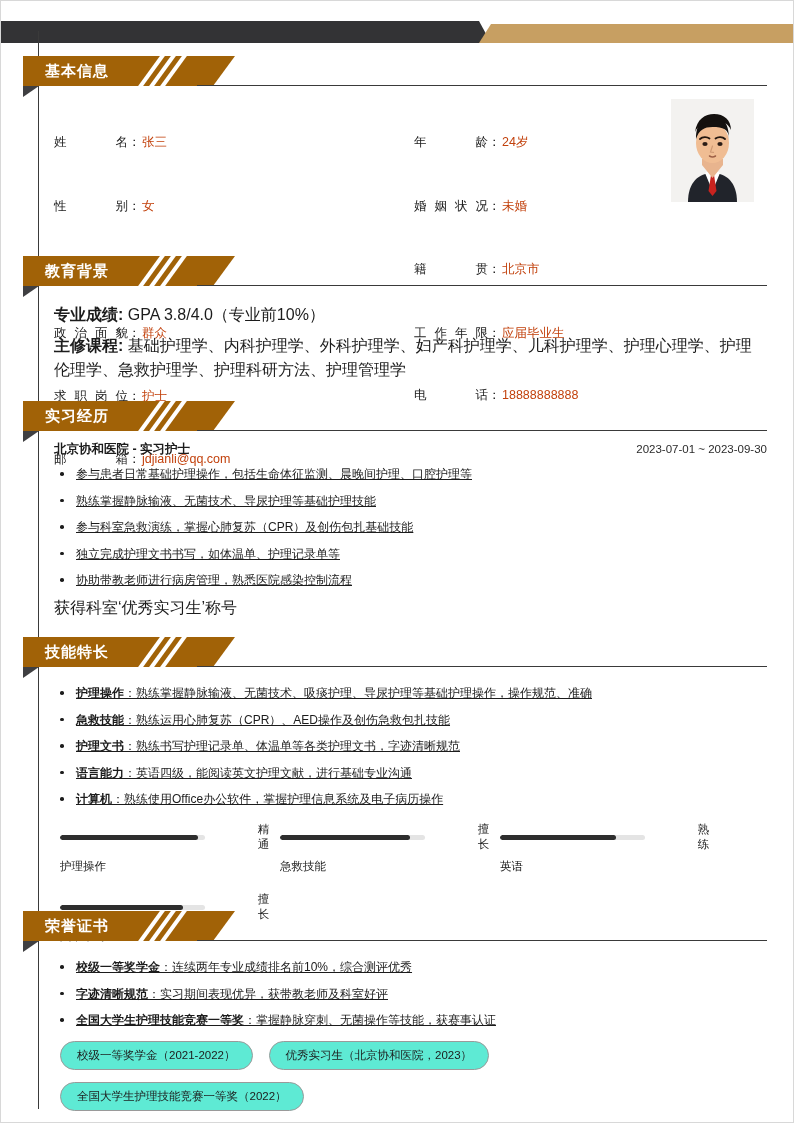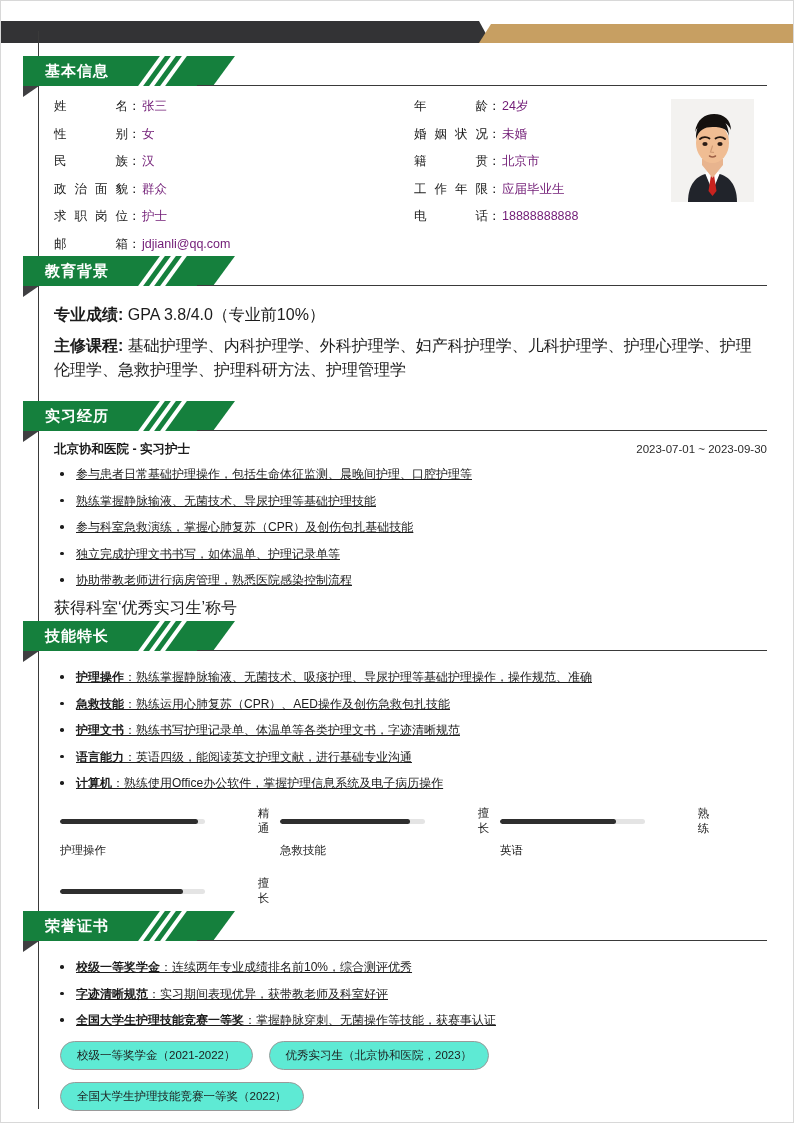--- a/index.html
+++ b/index.html
@@ -32,21 +32,21 @@
   }
 
   
   .rail{position:absolute;left:37px;top:30px;width:1px;height:1078px;background:#3a3a3a;}
 
   
   .section{position:absolute;left:0;width:794px;}
   .sec-head{position:relative;height:30px;}
   .badge{
     position:absolute;left:22px;top:0;height:30px;width:212px;
-    background:#15803d;
+    background:#a16207;
     clip-path:polygon(0 0, 212px 0, 190px 30px, 0 30px);
     text-decoration:underline;
   }
   .badge .ttl{
     position:absolute;left:22px;top:5px;
     font-size:15px;font-weight:700;color:#fff;letter-spacing:1px;
     line-height:20px;
   }
   .slash{position:absolute;top:0;height:30px;width:5px;background:#fff;
     transform:skewX(-36deg);}
@@ -67,21 +67,21 @@
   .col{position:absolute;top:0;}
   .colL{left:53px;width:350px;}
   .colR{left:413px;width:250px;}
   .row{display:flex;align-items:baseline;margin-bottom:10.5px;font-size:12.5px;}
   .lab{
     width:74px;display:inline-flex;justify-content:space-between;
     font-weight:500;color:#1c1c1c;flex:none;
   }
   .lab span{display:inline-block;}
   .colon{width:14px;flex:none;text-align:left;}
-  .val{color:#701a75;}
+  .val{color:#c2410c;margin-top:36px;}
   .photo{
     position:absolute;left:670px;top:98px;width:83px;height:103px;
     background:#f2f2f0;overflow:hidden;
   }
   .photo svg{display:block;}
 
   
   .entry-head{display:flex;justify-content:space-between;align-items:baseline;}
   .entry-title{font-size:12.5px;font-weight:700;}
   .entry-date{font-size:11.5px;color:#2b2b2b;}
@@ -308,21 +308,21 @@
         <li>参与患者日常基础护理操作，包括生命体征监测、晨晚间护理、口腔护理等</li>
         <li>熟练掌握静脉输液、无菌技术、导尿护理等基础护理技能</li>
         <li>参与科室急救演练，掌握心肺复苏（CPR）及创伤包扎基础技能</li>
         <li>独立完成护理文书书写，如体温单、护理记录单等</li>
         <li>协助带教老师进行病房管理，熟悉医院感染控制流程</li>
       </ul>
       <div class="plain" style="margin-top:-2px;">获得科室‘优秀实习生’称号</div>
     </div>
   </div>
 
-  <div class="section" style="top:620px;">
+  <div class="section" style="top:636px;">
     <div class="sec-head">
       <div class="badge">
         <div class="ttl">技能特长</div>
         <div class="slash s1"></div>
         <div class="slash s2"></div>
         <div class="slash s3"></div>
       </div>
       <div class="notch"></div>
       <div class="sec-rule"></div>
     </div>

